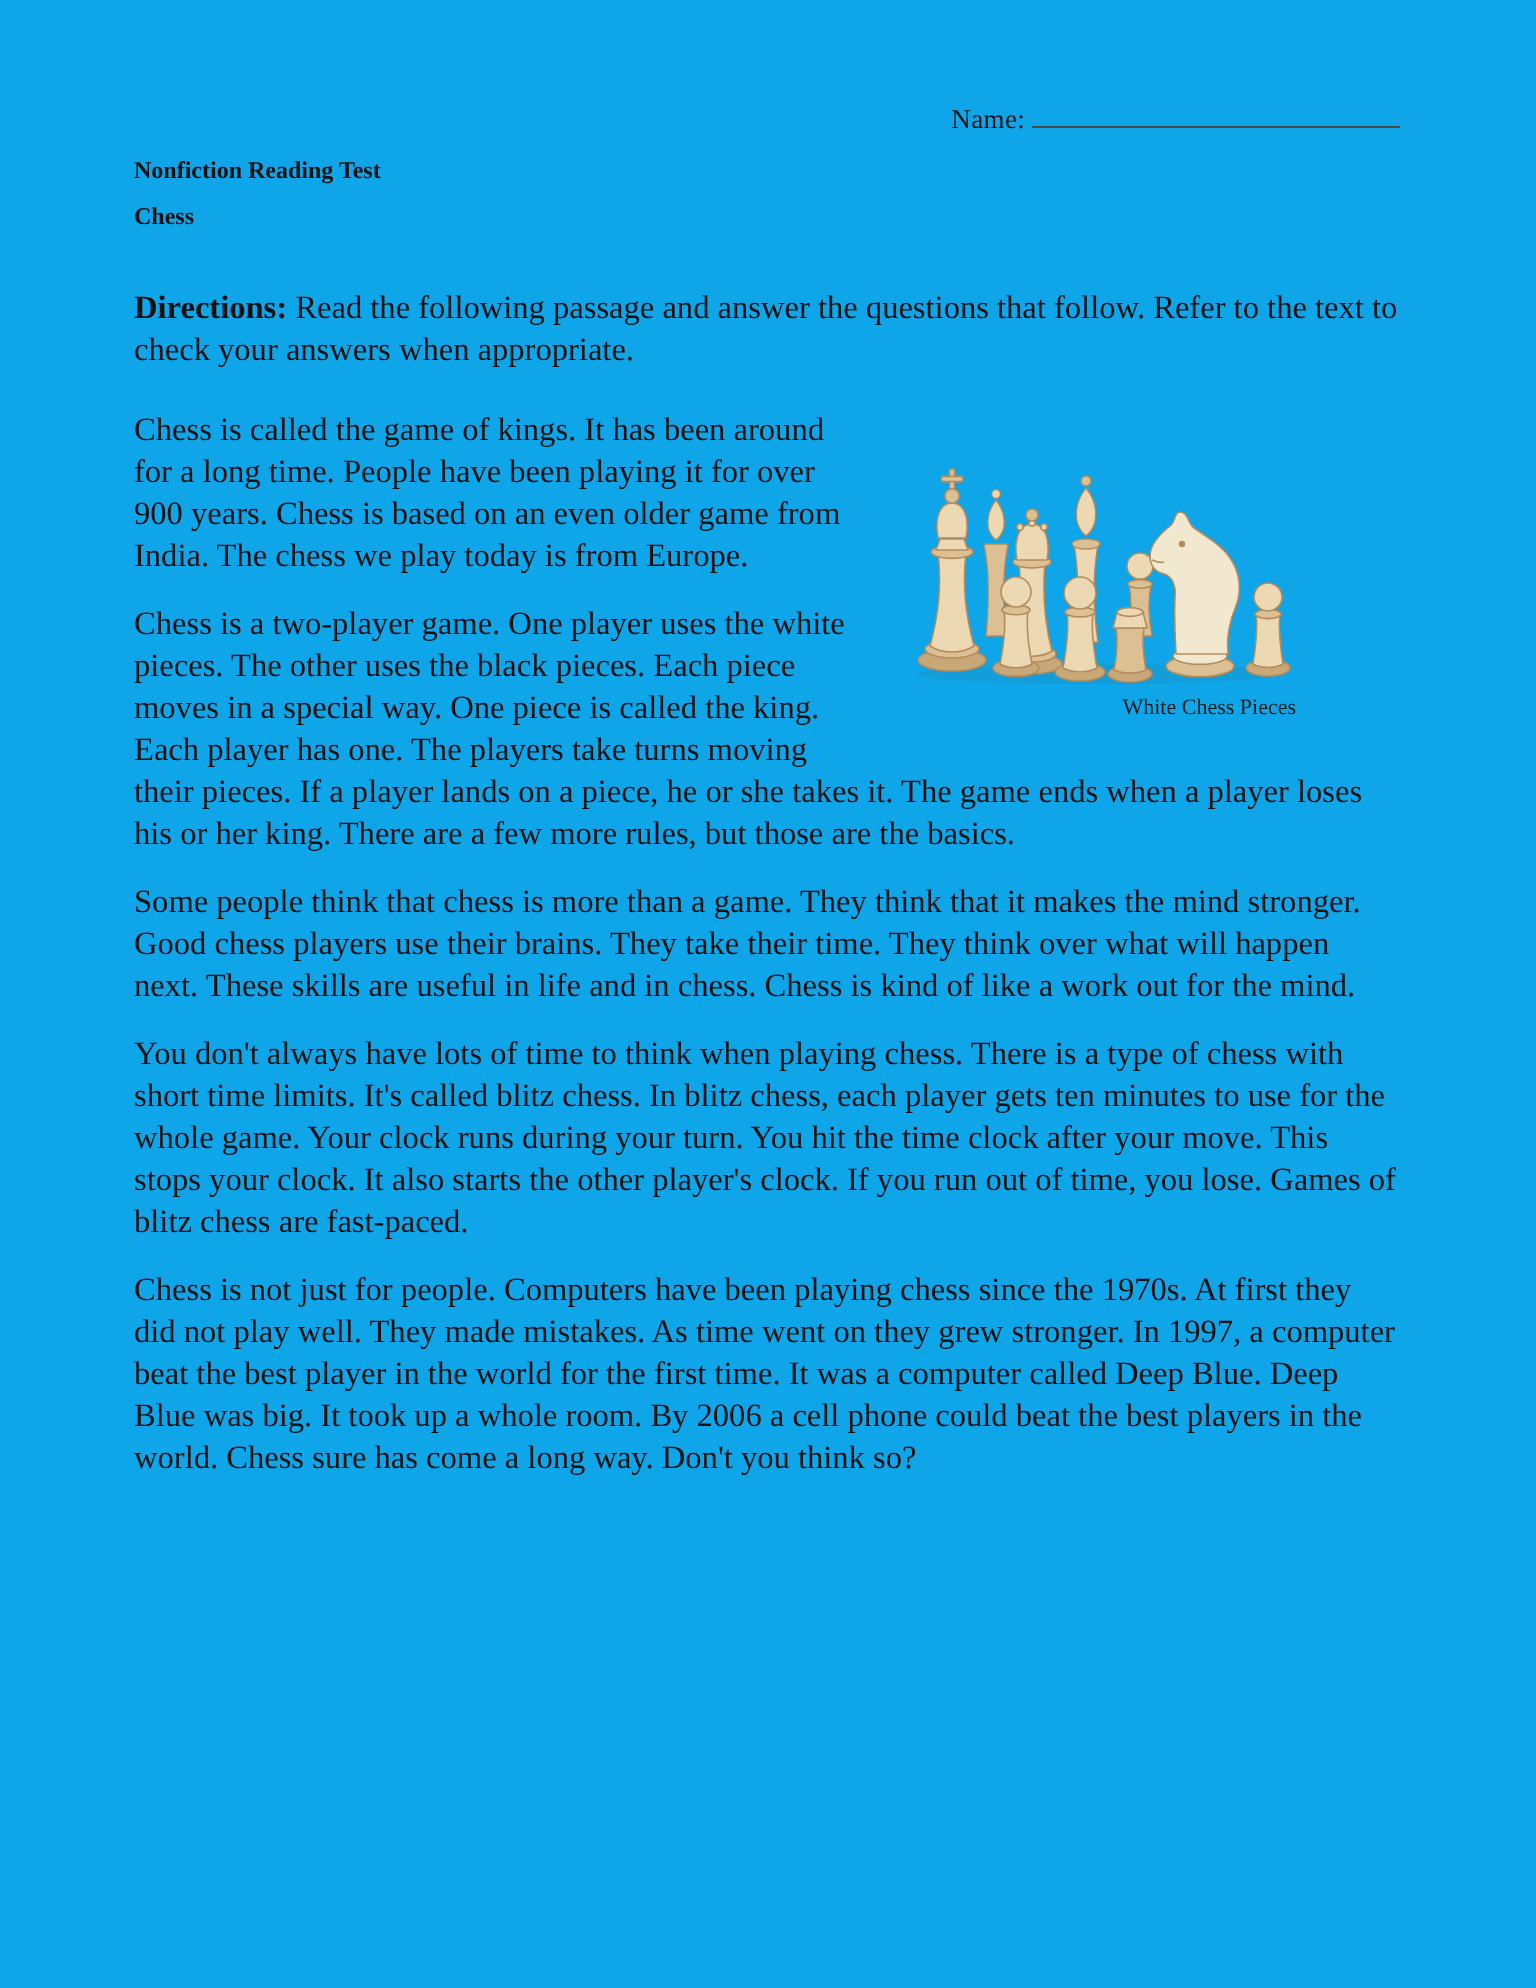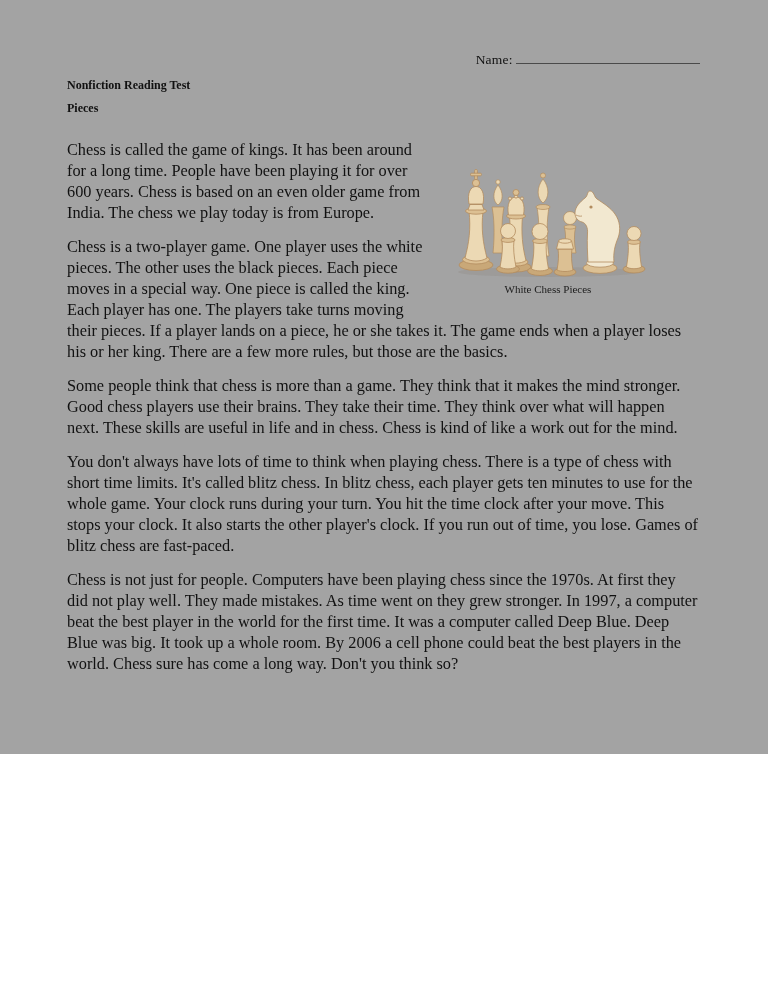--- a/index.html
+++ b/index.html
@@ -6,24 +6,24 @@
     --piece-light:#ecd9b4;
     --piece-mid:#dcc093;
     --piece-deep:#c9a878;
     --piece-bright:#f2e8d0;
     --piece-outline:#b28c5e;
     --ink:#111111;
   }
   html,body{margin:0;padding:0;background:#ffffff;}
   .page{
     position:relative;
-    width:768px;height:754px;
+    width:768px;height:994px;
     box-sizing:border-box;
     padding:50px 68px 0 67px;
-    background:#a3a3a3;
+    background:#0ea5e9;
     color:var(--ink);
     font-family:"Liberation Serif","DejaVu Serif",serif;
     overflow:hidden;
   }
   .name-row{
     text-align:right;
     font-size:13.5px;
     line-height:16px;
     height:18px;
     white-space:nowrap;
@@ -62,43 +62,46 @@
     margin:2px 0 20px 14px;
     text-align:left;
   }
   .chess-photo{
     display:block;
     width:210px;
     height:140px;
   }
   figcaption{
     width:200px;
-    text-align:center;
+    text-align:right;
     font-size:11px;
     line-height:13px;
     margin-top:2px;
     color:#1c1c1c;
   }
   .clearfix::after{content:"";display:table;clear:both;}
 </style>
 </head>
 <body>
 
 <div class="page">
 
   <div class="name-row">
     <span class="name-label">Name:</span>
     <span class="name-blank"></span>
   </div>
 
   <div class="title-block">
     <h1 class="doc-title">Nonfiction Reading Test</h1>
-    <h2 class="doc-subtitle">Pieces</h2>
+    <h2 class="doc-subtitle">Chess</h2>
   </div>
 
+  <p class="directions">
+    <span class="directions-label">Directions:</span><span>Read the following passage and answer the questions that follow. Refer to the text to check your answers when appropriate.</span>
+  </p>
 
   <div class="passage clearfix">
 
     <figure class="chess-figure">
       <svg class="chess-photo" viewBox="0 0 210 140" xmlns="http://www.w3.org/2000/svg">
 
         <ellipse cx="100" cy="131" rx="90" ry="5" style="fill:rgba(90,70,40,0.08)"></ellipse>
 
         <g style="stroke:var(--piece-outline);stroke-width:0.7">
           <path d="M45 112 C47 92 46 76 44 66 L56 66 C54 76 53 92 55 112 Z" style="fill:var(--piece-mid)"></path>
@@ -184,21 +187,21 @@
         <g style="stroke:var(--piece-outline);stroke-width:0.8">
           <ellipse cx="186" cy="128" rx="11" ry="4" style="fill:var(--piece-deep)"></ellipse>
           <path d="M178.5 126 C182 128.3 190 128.3 193.5 126 C192 116 191 108 192 101 L180 101 C181 108 180 116 178.5 126 Z" style="fill:var(--piece-light)"></path>
           <ellipse cx="186" cy="101" rx="6.5" ry="2.3" style="fill:var(--piece-mid)"></ellipse>
           <circle cx="186" cy="92.5" r="7" style="fill:var(--piece-light)"></circle>
         </g>
       </svg>
       <figcaption>White Chess Pieces</figcaption>
     </figure>
 
-    <p>Chess is called the game of kings. It has been around for a long time. People have been playing it for over 600 years. Chess is based on an even older game from India. The chess we play today is from Europe.</p>
+    <p>Chess is called the game of kings. It has been around for a long time. People have been playing it for over 900 years. Chess is based on an even older game from India. The chess we play today is from Europe.</p>
     <p>Chess is a two-player game. One player uses the white pieces. The other uses the black pieces. Each piece moves in a special way. One piece is called the king. Each player has one. The players take turns moving their pieces. If a player lands on a piece, he or she takes it. The game ends when a player loses his or her king. There are a few more rules, but those are the basics.</p>
     <p>Some people think that chess is more than a game. They think that it makes the mind stronger. Good chess players use their brains. They take their time. They think over what will happen next. These skills are useful in life and in chess. Chess is kind of like a work out for the mind.</p>
     <p>You don't always have lots of time to think when playing chess. There is a type of chess with short time limits. It's called blitz chess. In blitz chess, each player gets ten minutes to use for the whole game. Your clock runs during your turn. You hit the time clock after your move. This stops your clock. It also starts the other player's clock. If you run out of time, you lose. Games of blitz chess are fast-paced.</p>
     <p>Chess is not just for people. Computers have been playing chess since the 1970s. At first they did not play well. They made mistakes. As time went on they grew stronger. In 1997, a computer beat the best player in the world for the first time. It was a computer called Deep Blue. Deep Blue was big. It took up a whole room. By 2006 a cell phone could beat the best players in the world. Chess sure has come a long way. Don't you think so?</p>
 
   </div>
 
 </div>
 
 </body></html>

